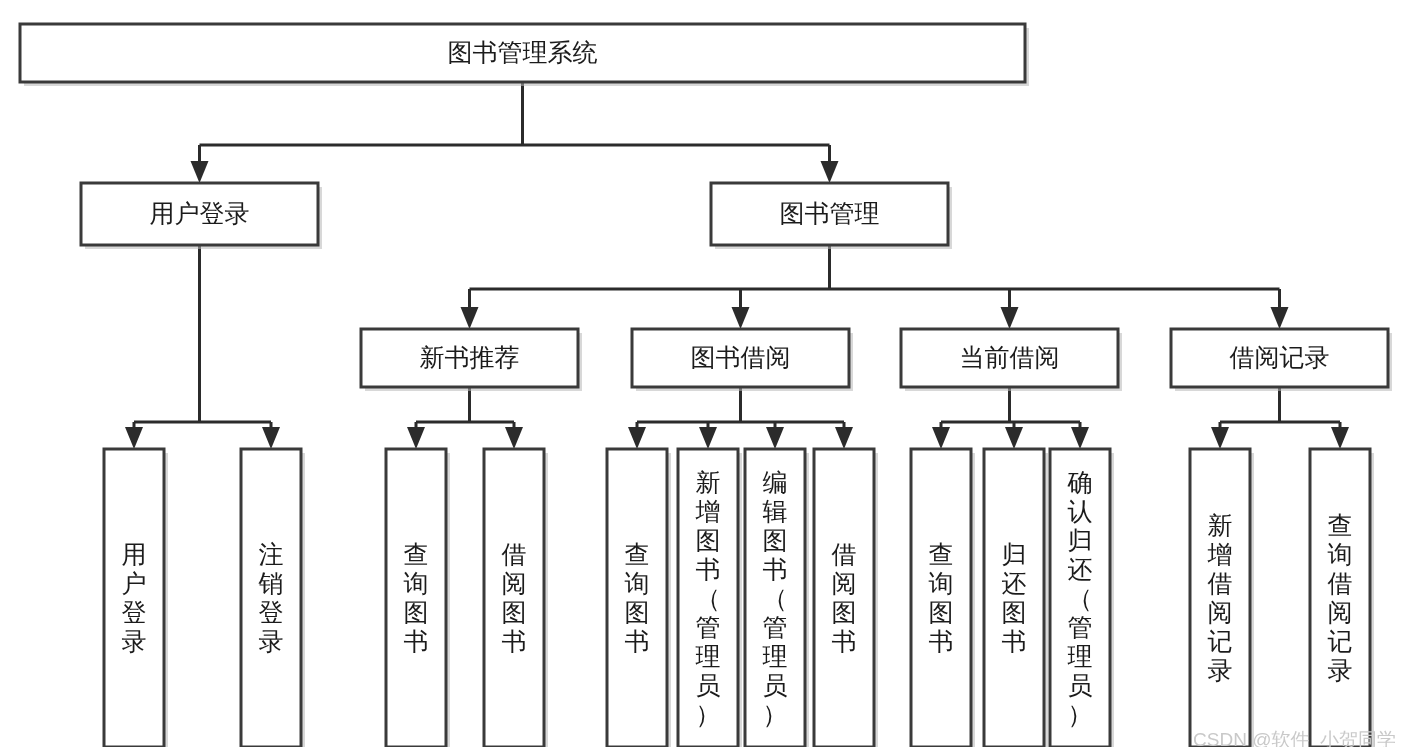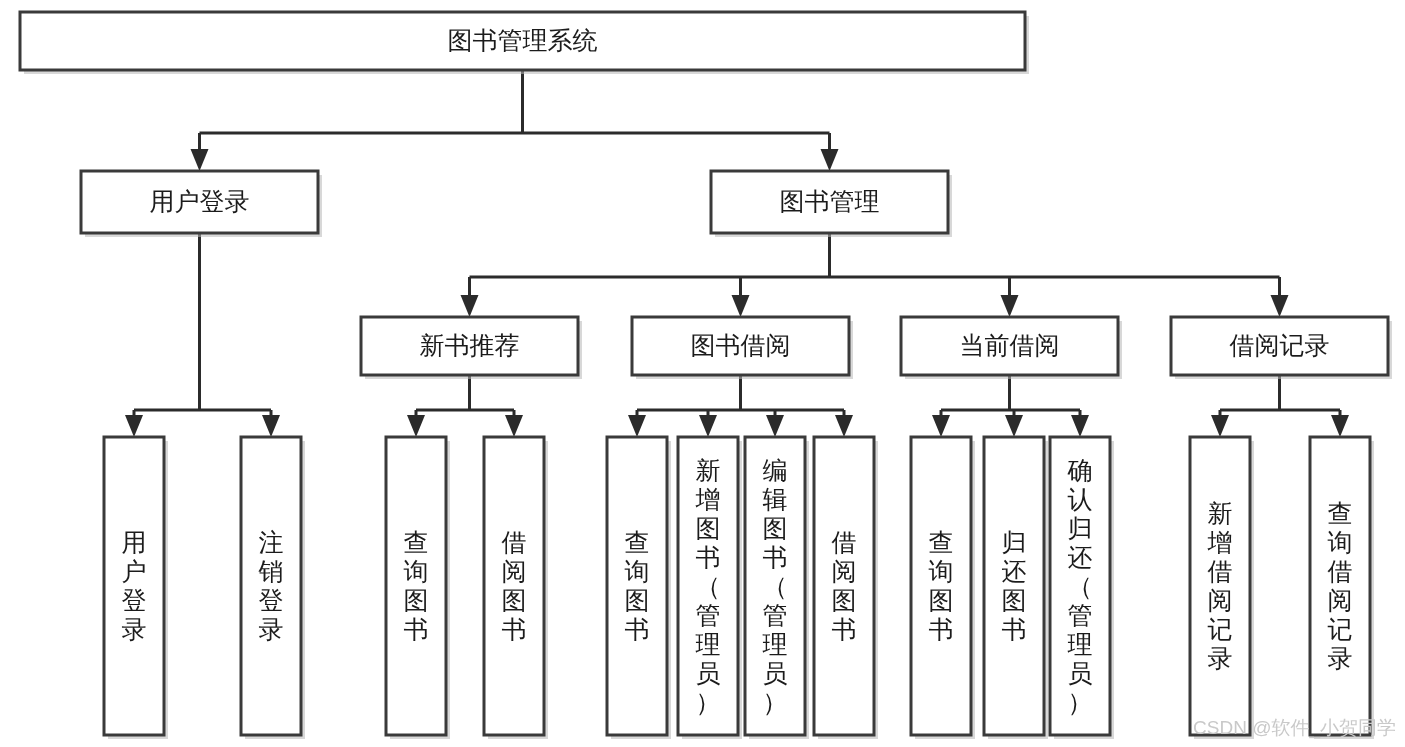--- a/index.html
+++ b/index.html
@@ -10,21 +10,21 @@
   body {
     width: 1405px;
     height: 747px;
     font-family: "Liberation Sans", "DejaVu Sans", sans-serif;
     overflow: hidden;
     position: relative;
   }
   #diagram-root {
     position: absolute;
     left: 0;
-    top: 0;
+    top: 12px;
     width: 1405px;
     height: 545px;
   }
   svg.diagram {
     display: block;
     width: 1405px;
     height: 747px;
     background: #ffffff;
   }
   .node-box {

